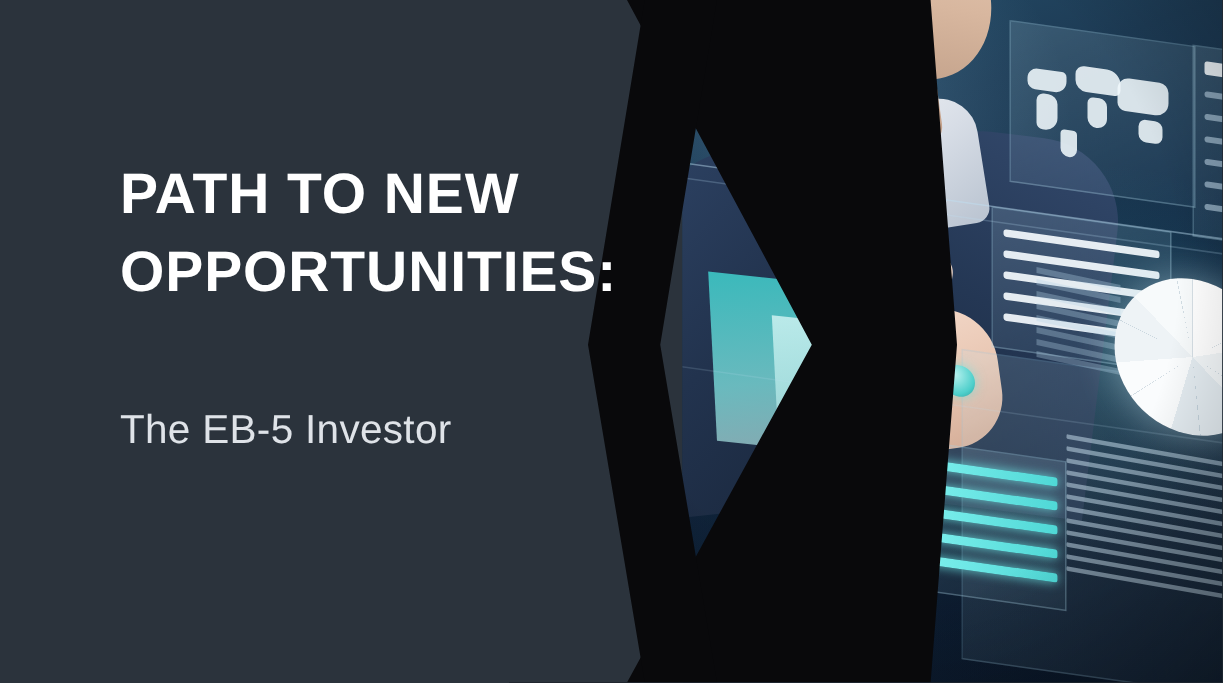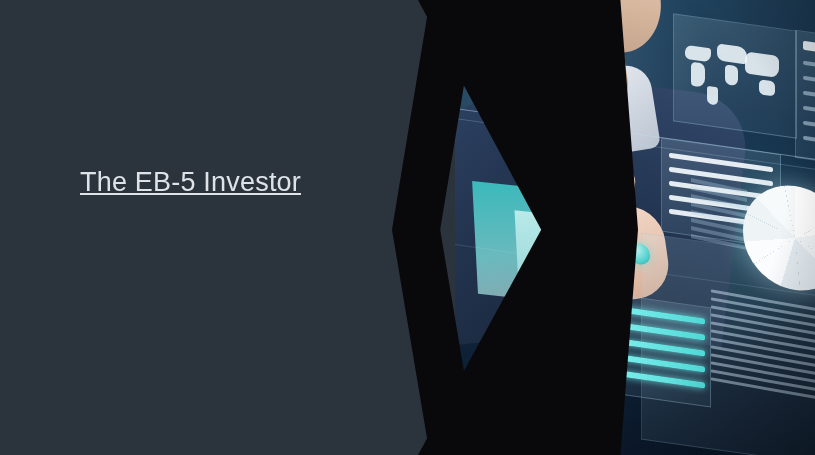--- a/index.html
+++ b/index.html
@@ -215,21 +215,20 @@
   }
   .subline{
     margin:0;
     padding-top:56px;
     color:#dfe3e8;
     font-size:27px;
     font-weight:400;
     line-height:45px;
     letter-spacing:.2px;
     font-family:"Liberation Sans", sans-serif;
-    text-decoration:underline;
   }
 </style>
 </head>
 <body>
 
 <div class="banner">
 
   <div class="photo">
     <div class="ambient"></div>
 
@@ -333,18 +332,22 @@
       <div class="scan s3"></div>
     </div>
 
     <div class="vig"></div>
   </div>
 
   <div class="chev chev-inner"></div>
   <div class="chev chev-outer"></div>
 
   <div class="copy">
+    <h1 class="headline">
+      <span>PATH TO NEW</span><br>
+      <span>OPPORTUNITIES:</span>
+    </h1>
     <p class="subline">
       <span>The EB-5 Investor</span><br>
     </p>
   </div>
 
 </div>
 
 </body></html>

